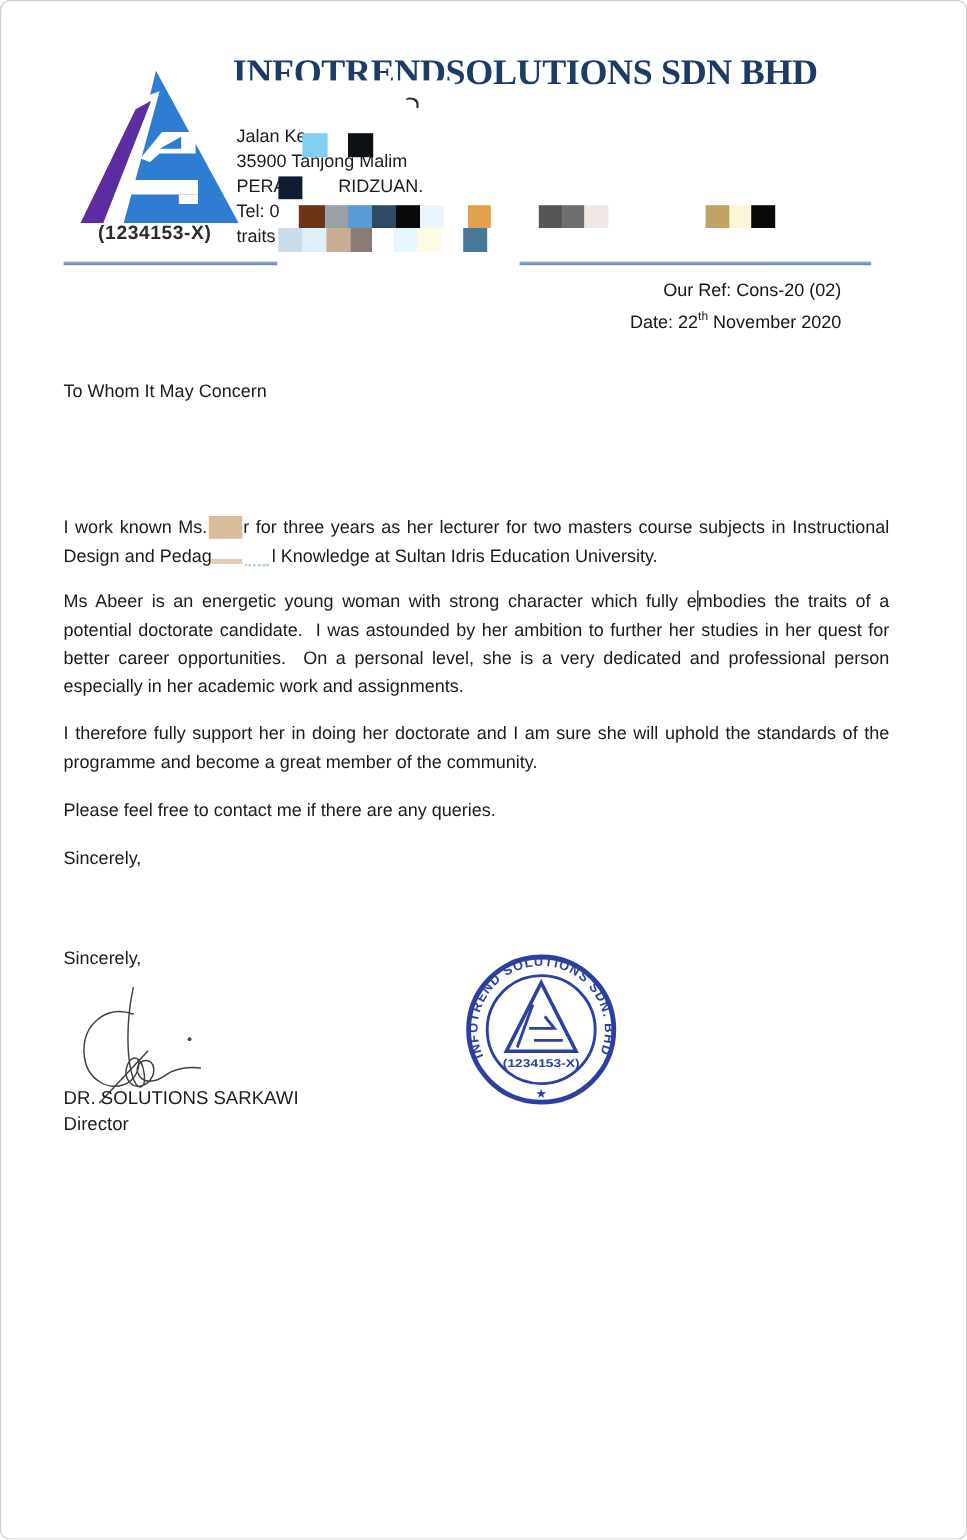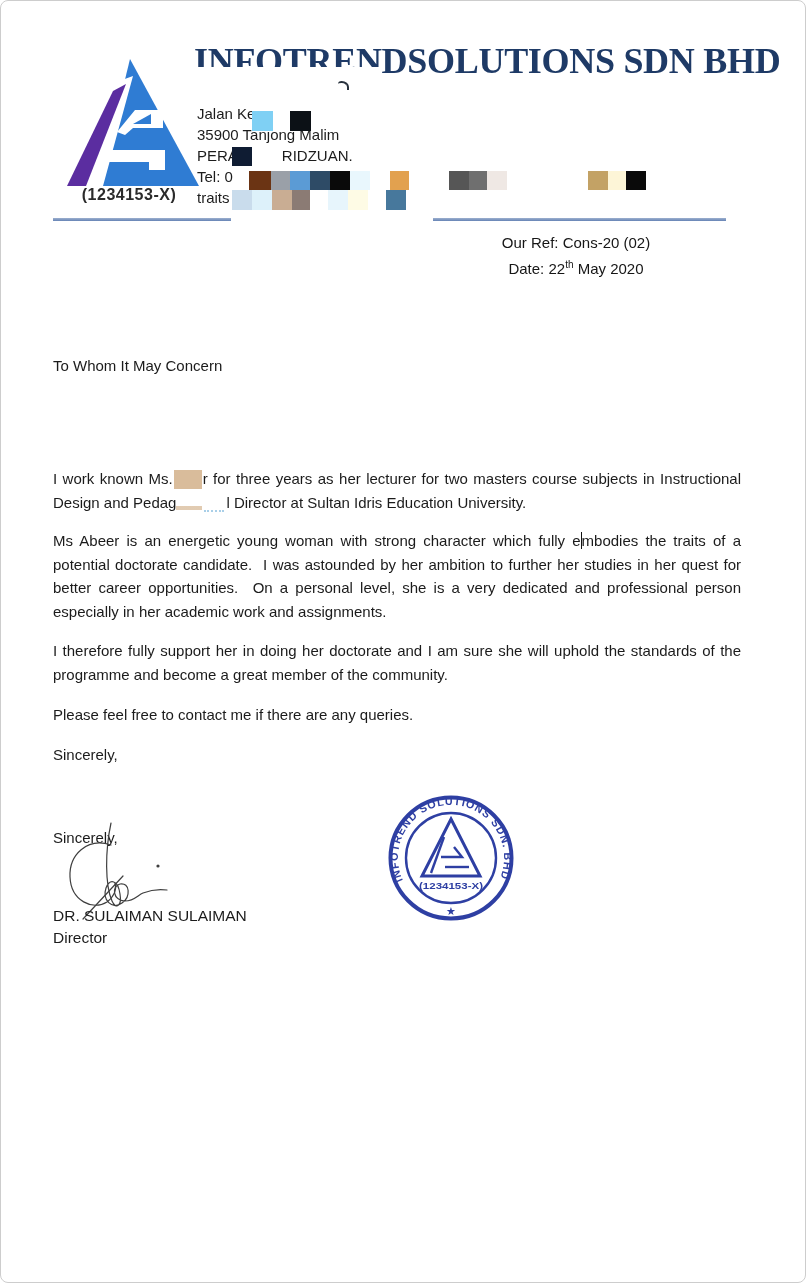--- a/index.html
+++ b/index.html
@@ -6,21 +6,21 @@
   #page{
     position:relative;width:804px;height:1281px;margin:0 auto;
     background:#ffffff;border:1px solid #cdcdcd;border-radius:8px;overflow:hidden;
     font-family:"Liberation Sans",sans-serif;color:#1d1d1d;
   }
   .abs{position:absolute;}
 
   
   .company-title{
     position:absolute;left:193px;top:45px;
-    font-family:"Liberation Serif",serif;font-weight:bold;font-size:36px;
+    font-family:"Liberation Serif",serif;font-weight:bold;font-size:30px;
     color:#1e3a66;letter-spacing:-0.3px;white-space:nowrap;line-height:30px;
   }
   .title-mask{position:absolute;left:193px;top:66px;width:185px;height:9px;background:#ffffff;}
   .char-fragment{
     position:absolute;left:337px;top:80px;width:9px;height:7px;
     border-top:2.5px solid #27313c;border-right:2px solid #27313c;
     border-radius:50% 100% 0 0;
   }
   .address{
     position:absolute;left:196px;top:102px;font-size:15px;line-height:21px;color:#1c1c1c;
@@ -29,28 +29,28 @@
   .reg-number{
     position:absolute;left:58px;top:185px;width:140px;text-align:center;
     font-size:16px;font-weight:600;color:#2b2b2b;letter-spacing:0.5px;
   }
   .rule{position:absolute;top:217px;height:3px;background:linear-gradient(#9db0cf,#6583b5);}
   .rule.left{left:52px;width:178px;}
   .rule.right{left:432px;width:293px;}
 
   .ref-block{
     position:absolute;left:450px;top:231px;width:250px;
-    text-align:center;font-size:15px;line-height:22.3px;color:#161616;
+    text-align:right;font-size:15px;line-height:22.3px;color:#161616;
   }
   .ref-block sup{font-size:10px;}
 
   
   .para{
     position:absolute;left:52px;width:688px;
-    font-size:15px;line-height:23.5px;text-align:justify;white-space:pre-wrap;color:#1b1b1b;margin-top:39px;
+    font-size:15px;line-height:23.5px;text-align:justify;white-space:pre-wrap;color:#1b1b1b;
   }
   .noj{text-align:left;}
   .bold{font-weight:bold;}
 
   .redact-name{
     display:inline-block;width:28px;height:19px;background:#d9bc9b;
     vertical-align:-5px;margin:0 1px;
   }
   .redact-faint{
     display:inline-block;width:26px;height:12px;vertical-align:-3px;
@@ -125,46 +125,46 @@
       <div class="redact" style="left: 327px; top: 189px; width: 20px; height: 20px; background: rgb(231, 245, 252);"></div>
       <div class="redact" style="left: 347px; top: 189px; width: 20px; height: 20px; background: rgb(254, 251, 229);"></div>
       <div class="redact" style="left: 385px; top: 189px; width: 20px; height: 20px; background: rgb(71, 120, 156);"></div>
     </div>
 
   <div class="rule left"></div>
   <div class="rule right"></div>
 
   <div class="ref-block">
     <div>Our Ref: Cons-20 (02)</div>
-    <div><span>Date: 22</span><sup>th</sup><span> May 2020</span></div>
+    <div><span>Date: 22</span><sup>th</sup><span> November 2020</span></div>
   </div>
 
   <div class="para noj" style="top:314px;">To Whom It May Concern</div>
 
 
-  <div class="para" style="top:427px;"><span>I work known Ms.</span><span class="redact-name"></span><span>r for three years as her lecturer for two masters course subjects in Instructional Design and Pedag</span><span class="redact-faint"></span><span class="redact-dots"></span><span>l Director at Sultan Idris Education University.</span></div>
+  <div class="para" style="top:427px;"><span>I work known Ms.</span><span class="redact-name"></span><span>r for three years as her lecturer for two masters course subjects in Instructional Design and Pedag</span><span class="redact-faint"></span><span class="redact-dots"></span><span>l Knowledge at Sultan Idris Education University.</span></div>
 
   <div class="para" style="top:489px;"><span>Ms Abeer is an energetic young woman with strong character which fully e</span><span class="caret"></span><span>mbodies the traits of a potential doctorate candidate.  I was astounded by her ambition to further her studies in her quest for better career opportunities.  On a personal level, she is a very dedicated and professional person especially in her academic work and assignments.</span></div>
 
   <div class="para" style="top:663px;">Please feel free to contact me if there are any queries.</div>
 
   <div class="para" style="top:599px;">I therefore fully support her in doing her doctorate and I am sure she will uphold the standards of the programme and become a great member of the community.</div>
 
   <div class="para noj" style="top:703px;">Sincerely,</div>
 
   <div class="para noj" style="top:786px;">Sincerely,</div>
 
   <svg class="abs" style="left:58px;top:812px;" width="115" height="112" viewBox="0 0 115 112" fill="none" stroke="#3f3f3f" stroke-width="1.2" stroke-linecap="round">
     <path d="M52 32 C 28 24 10 42 11 64 C 12 88 34 98 48 89 C 55 84 58 76 56 70"></path>
     <path d="M52 10 C 46 38 46 72 53 88 C 57 97 63 93 61 81 C 59 67 51 65 47 75 C 43 87 53 97 63 90 C 72 84 71 69 61 71 C 52 73 54 88 66 88 C 75 88 79 82 84 80 C 94 76 101 76 108 77"></path>
     <path d="M24 106 L 64 63"></path>
     <circle cx="99" cy="53" r="1.6" fill="#3f3f3f" stroke="none"></circle>
   </svg>
 
-  <div class="sig-name">DR. SULAIMAN SULAIMAN</div>
+  <div class="sig-name">DR. SOLUTIONS SARKAWI</div>
   <div class="sig-title">Director</div>
 
   <svg class="abs" style="left:385px;top:792px;" width="130" height="130" viewBox="0 0 130 130">
     <circle cx="65" cy="65" r="60.5" fill="none" stroke="#2e3fa3" stroke-width="4"></circle>
     <circle cx="65" cy="65" r="45" fill="none" stroke="#2e3fa3" stroke-width="2.4"></circle>
     <defs>
       <path id="ringPath" d="M 17,87.4 A 53,53 0 1 1 113,87.4"></path>
     </defs>
     <text font-family="Liberation Sans, sans-serif" font-size="11" font-weight="bold" fill="#2e3fa3" letter-spacing="1">
       <textPath href="#ringPath" startOffset="0" textLength="210" lengthAdjust="spacingAndGlyphs">INFOTREND SOLUTIONS SDN. BHD</textPath>

